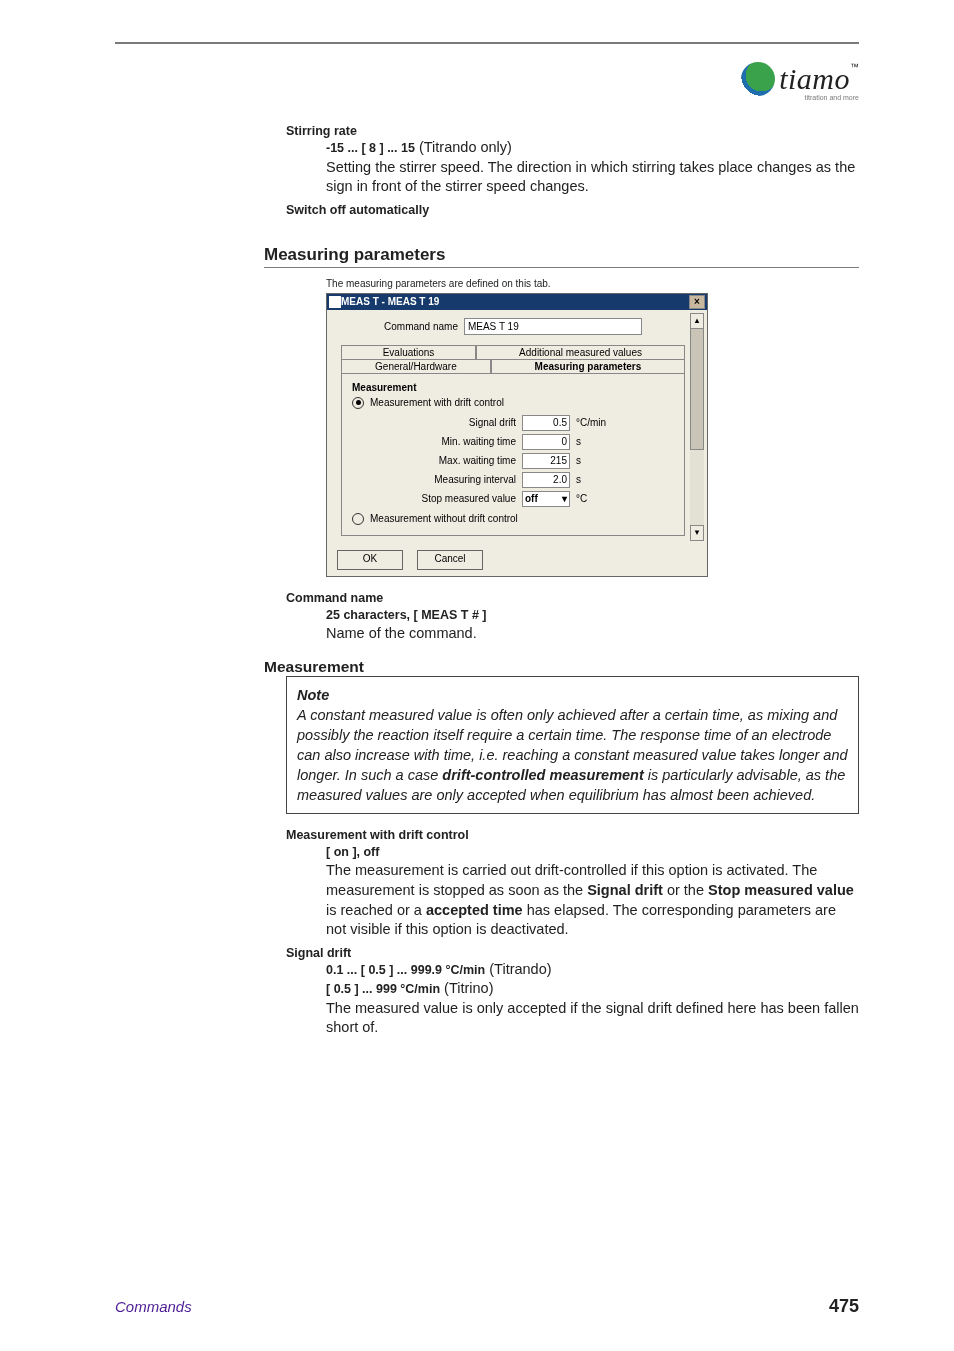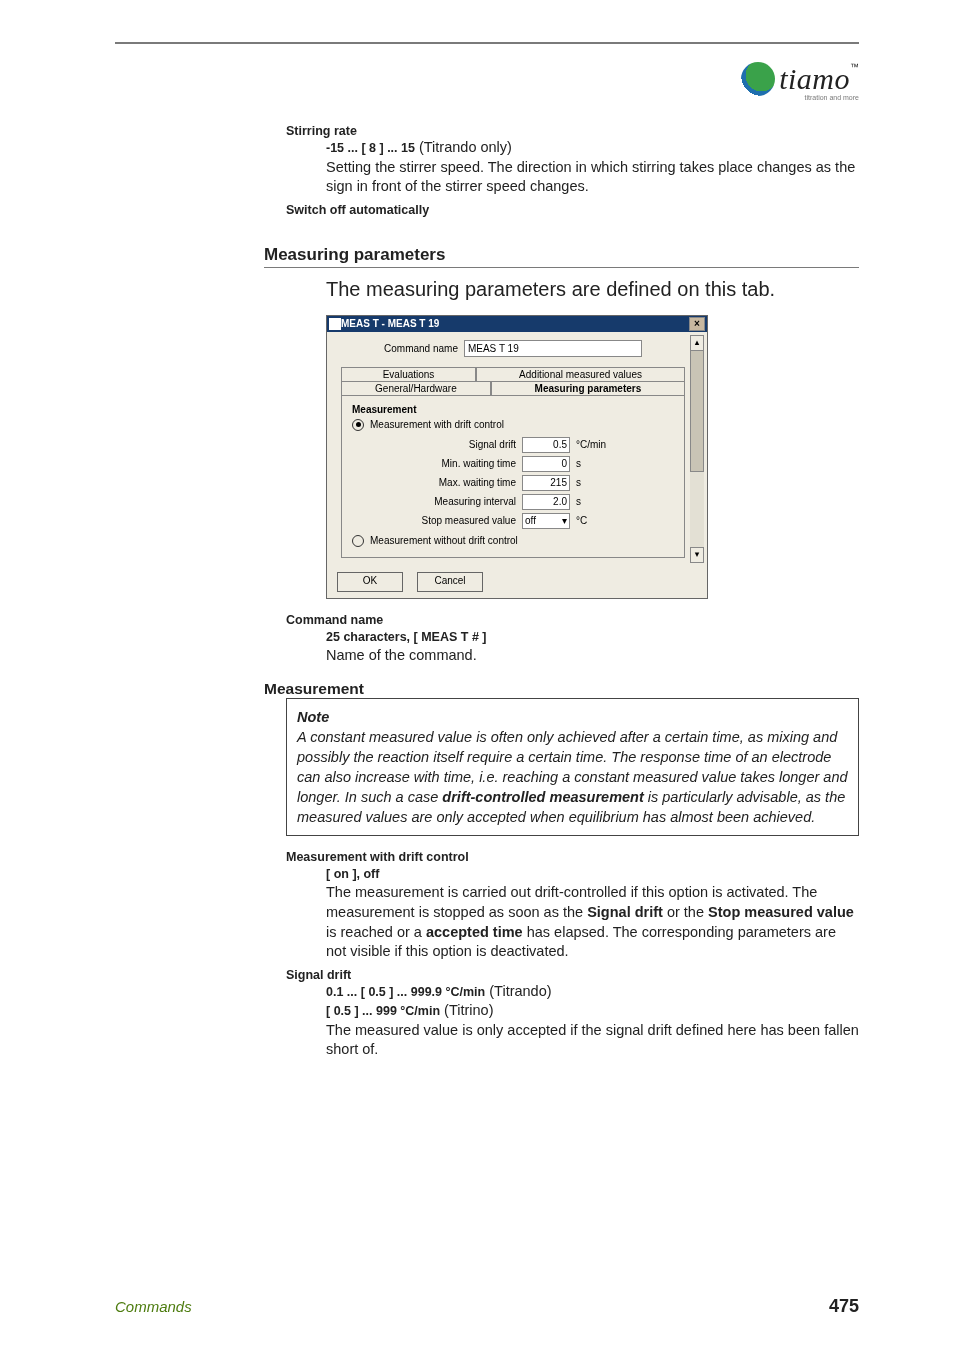--- a/index.html
+++ b/index.html
@@ -10,21 +10,21 @@
   .logo-swoosh { display:inline-block; width:34px; height:34px; border-radius:50%; background: radial-gradient(circle at 60% 40%, #3aa24a 0 55%, #1f6fae 55% 70%, transparent 70%); vertical-align: middle; }
   .logo-text { font-family: Georgia, 'Times New Roman', serif; font-style: italic; font-size: 30px; letter-spacing: 0.5px; vertical-align: middle; }
   .logo-tm { font-size: 9px; vertical-align: top; }
   .logo-sub { font-size: 7px; color: #7a7a7a; margin-top: -2px; }
   .content { position: absolute; left: 286px; right: 95px; top: 118px; }
   .param-name { font-weight: bold; font-size: 12.5px; margin-top: 6px; }
   .param-body { margin-left: 40px; font-size: 14.5px; line-height: 1.35; }
   .param-body .range { font-weight: bold; font-size: 12.5px; }
   .h2 { font-weight: 800; font-size: 17px; margin-top: 28px; margin-bottom: 2px; margin-left: -22px; }
   .h2-rule { height: 1px; background: #7a7a7a; margin-left: -22px; margin-bottom: 10px; }
-  .intro { margin-left: 40px; font-size: 20px; margin-bottom: 14px; }
+  .intro { margin-left: 40px; font-size: 10px; margin-bottom: 4px; }
   .dialog { margin-left: 40px; width: 380px; border: 1px solid #666; font-family: Tahoma, Arial, sans-serif; font-size: 10px; color: #000; background: #efece2; }
   .title-bar { background: #163a6b; color: #fff; display:flex; align-items:center; justify-content:space-between; padding: 1px 2px; }
   .title-bar .left { display:flex; align-items:center; gap:0; }
   .title-icon { width:12px; height:12px; background:#fff; display:inline-block; }
   .title-text { font-weight: bold; font-size: 10px; }
   .close-btn { width:14px; height:12px; background:#c8b8a0; color:#000; font-weight:bold; text-align:center; line-height:12px; font-size:10px; border:1px solid #888; }
   .dlg-body { position: relative; padding: 8px 22px 8px 14px; }
   .scroll-track { position:absolute; right:3px; top:3px; bottom:3px; width:14px; background:#e3e0d4; }
   .scroll-btn { height:14px; background:#efece2; border:1px solid #888; text-align:center; line-height:12px; font-size:9px; }
   .scroll-thumb { position:absolute; left:0; right:0; top:15px; height:120px; background:#c9c4b5; border:1px solid #888; }
@@ -36,31 +36,31 @@
   .tab.back { flex:1; }
   .tab.active { font-weight:bold; }
   .tab-panel { border:1px solid #888; padding:8px 10px; background:#efece2; }
   .grp-title { font-weight:bold; margin-bottom:4px; }
   .radio-row { display:flex; align-items:center; gap:6px; margin:2px 0; }
   .radio { width:10px; height:10px; border:1px solid #333; border-radius:50%; display:inline-flex; align-items:center; justify-content:center; }
   .radio.sel::after { content:""; width:5px; height:5px; background:#000; border-radius:50%; }
   .form-row { display:flex; align-items:center; margin:3px 0; }
   .form-row .lbl { width:150px; text-align:right; padding-right:6px; }
   .form-row .val { width:42px; height:14px; border:1px solid #888; background:#fff; text-align:right; padding:0 2px; line-height:14px; }
-  .form-row .sel { width:42px; height:14px; border:1px solid #888; background:#fff; display:flex; align-items:center; justify-content:space-between; padding:0 2px; line-height:14px; }
+  .form-row .sel { width:42px; height:14px; border:1px solid #888; background:#fff; display:flex; align-items:center; justify-content:space-between; padding:0 2px; line-height:14px;font-weight:bold; }
   .form-row .unit { margin-left:6px; }
   .btn-row { display:flex; gap:14px; padding:6px 10px; }
   .btn { width:64px; height:18px; border:1px solid #666; background:#efece2; text-align:center; line-height:16px; font-size:10px; }
   .sub-h { font-weight: 800; font-size: 15.5px; margin-top: 14px; margin-left: -22px; }
   .para { margin-left: 40px; font-size: 14.5px; line-height: 1.35; margin-top: 6px; }
   .note-box { border: 1px solid #444; margin-top: 0; padding: 8px 10px; font-size: 14.5px; line-height: 1.38; }
   .note-head { font-style: italic; font-weight: bold; }
   .note-body { font-style: italic; }
   .footer { position: absolute; left: 115px; right: 95px; bottom: 34px; display:flex; justify-content:space-between; align-items:baseline; }
-  .footer .section { font-style: italic; font-size: 15px; color:#4d7c0f; }
+  .footer .section { font-style: italic; font-size: 15px; color:#4c1d95; }
   .footer .page-num { font-weight: bold; font-size: 18px; }
   b { font-weight: bold; }
 </style>
 </head>
 <body>
 
 <div class="page">
   <div class="header-rule"></div>
   <div class="logo">
     <span class="logo-swoosh"></span>

